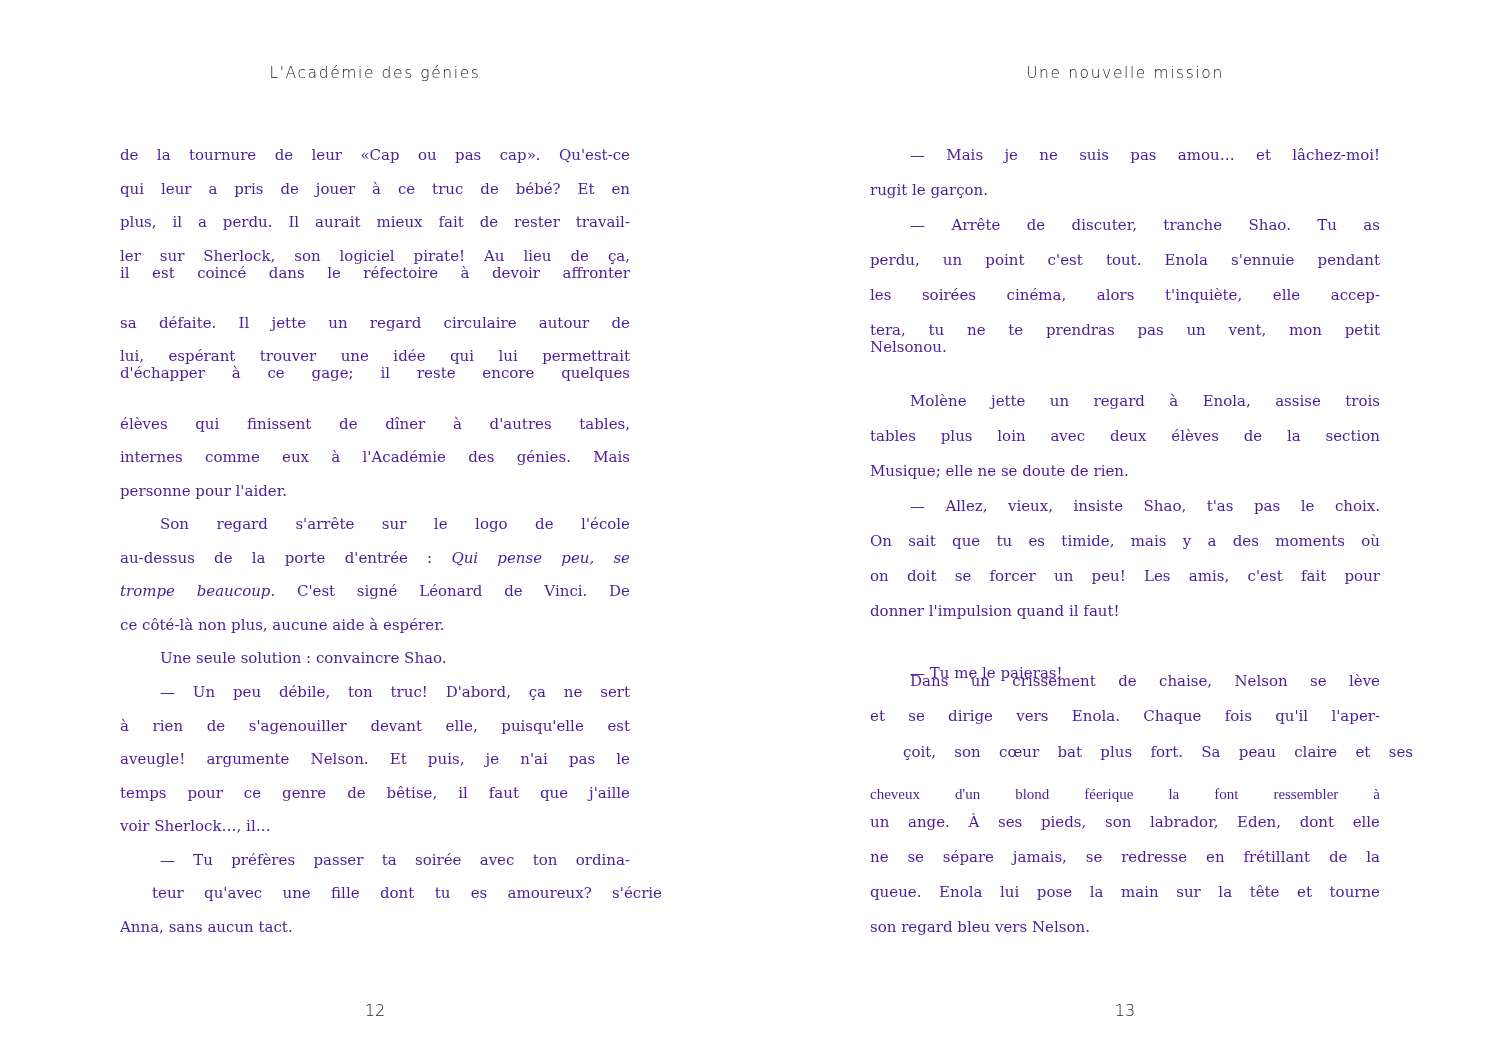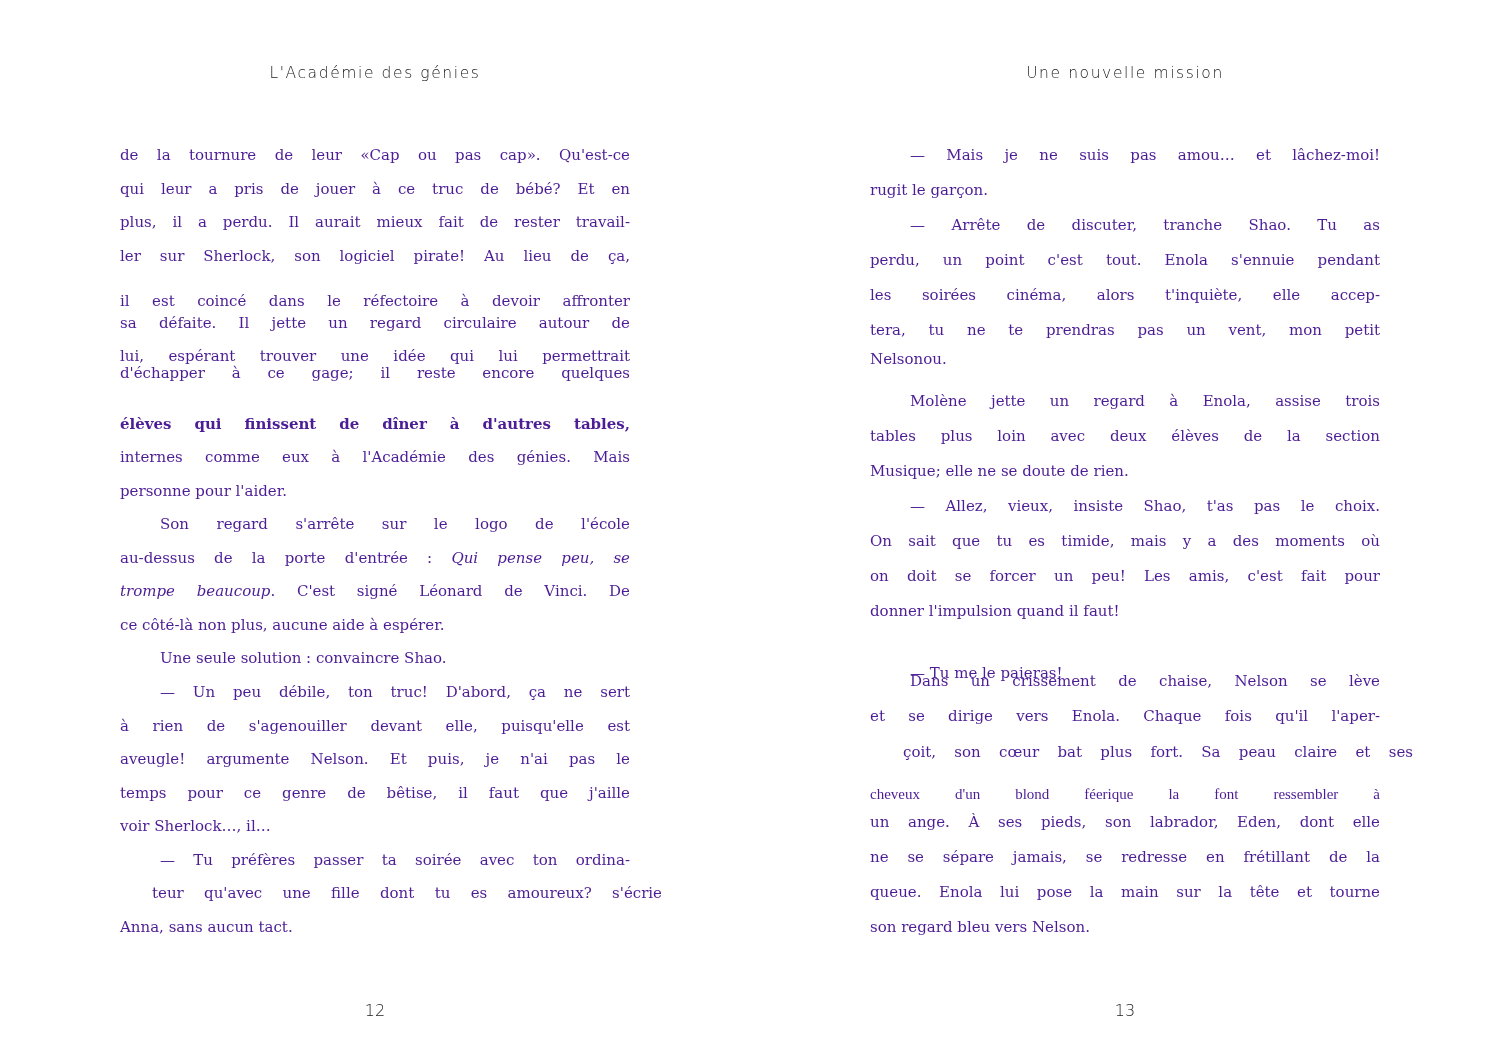--- a/index.html
+++ b/index.html
@@ -39,25 +39,25 @@
 
 <div class="page left">
   <div class="running-head">
     <span>L'Académie des génies</span>
   </div>
   <div class="text-block" id="left-body">
       <div class="line" style="top: 140px;"><span>de la tournure de leur «Cap ou pas cap». Qu'est-ce</span></div>
       <div class="line" style="top: 173.565px;"><span>qui leur a pris de jouer à ce truc de bébé? Et en</span></div>
       <div class="line" style="top: 207.13px;"><span>plus, il a perdu. Il aurait mieux fait de rester travail-</span></div>
       <div class="line" style="top: 240.696px;"><span>ler sur Sherlock, son logiciel pirate! Au lieu de ça,</span></div>
-      <div class="line" style="top: 286px;"><span>il est coincé dans le réfectoire à devoir affronter</span></div>
+      <div class="line" style="top: 258px;"><span>il est coincé dans le réfectoire à devoir affronter</span></div>
       <div class="line" style="top: 307.826px;"><span>sa défaite. Il jette un regard circulaire autour de</span></div>
       <div class="line" style="top: 341.391px;"><span>lui, espérant trouver une idée qui lui permettrait</span></div>
       <div class="line" style="top: 358px;"><span>d'échapper à ce gage; il reste encore quelques</span></div>
-      <div class="line" style="top: 408.522px; font-weight: bold;"><span>élèves qui finissent de dîner à d'autres tables,</span></div>
+      <div class="line" style="top: 408.522px;"><span>élèves qui finissent de dîner à d'autres tables,</span></div>
       <div class="line" style="top: 442.087px;"><span>internes comme eux à l'Académie des génies. Mais</span></div>
       <div class="line last" style="top: 475.652px;"><span>personne pour l'aider.</span></div>
       <div class="line indent" style="top: 509.217px;"><span>Son regard s'arrête sur le logo de l'école</span></div>
       <div class="line" style="top: 542.783px;"><span>au-dessus de la porte d'entrée : </span><em>Qui pense peu, se</em></div>
       <div class="line" style="top: 576.348px;"><em>trompe beaucoup</em><span>. C'est signé Léonard de Vinci. De</span></div>
       <div class="line last" style="top: 609.913px; text-align: center;"><span>ce côté-là non plus, aucune aide à espérer.</span></div>
       <div class="line indent last" style="top: 643.478px; text-align: right;"><span>Une seule solution : convaincre Shao.</span></div>
       <div class="line indent" style="top: 677.043px;"><span>— Un peu débile, ton truc! D'abord, ça ne sert</span></div>
       <div class="line" style="top: 710.609px;"><span>à rien de s'agenouiller devant elle, puisqu'elle est</span></div>
       <div class="line" style="top: 744.174px;"><span>aveugle! argumente Nelson. Et puis, je n'ai pas le</span></div>
@@ -74,21 +74,21 @@
   <div class="running-head">
     <span>Une nouvelle mission</span>
   </div>
   <div class="text-block" id="right-body">
       <div class="line indent" style="top: 140px;"><span>— Mais je ne suis pas amou… et lâchez-moi!</span></div>
       <div class="line last" style="top: 175.091px;"><span>rugit le garçon.</span></div>
       <div class="line indent" style="top: 210.182px;"><span>— Arrête de discuter, tranche Shao. Tu as</span></div>
       <div class="line" style="top: 245.273px;"><span>perdu, un point c'est tout. Enola s'ennuie pendant</span></div>
       <div class="line" style="top: 280.364px;"><span>les soirées cinéma, alors t'inquiète, elle accep-</span></div>
       <div class="line" style="top: 315.455px;"><span>tera, tu ne te prendras pas un vent, mon petit</span></div>
-      <div class="line last" style="top: 344px;"><span>Nelsonou.</span></div>
+      <div class="line last" style="top: 332px;"><span>Nelsonou.</span></div>
       <div class="line indent" style="top: 385.636px;"><span>Molène jette un regard à Enola, assise trois</span></div>
       <div class="line" style="top: 420.727px;"><span>tables plus loin avec deux élèves de la section</span></div>
       <div class="line last" style="top: 455.818px;"><span>Musique; elle ne se doute de rien.</span></div>
       <div class="line indent" style="top: 490.909px;"><span>— Allez, vieux, insiste Shao, t'as pas le choix.</span></div>
       <div class="line" style="top: 526px;"><span>On sait que tu es timide, mais y a des moments où</span></div>
       <div class="line" style="top: 561.091px;"><span>on doit se forcer un peu! Les amis, c'est fait pour</span></div>
       <div class="line last" style="top: 596.182px;"><span>donner l'impulsion quand il faut!</span></div>
       <div class="line indent last" style="top: 658px; text-align: right;"><span>— Tu me le paieras!</span></div>
       <div class="line indent" style="top: 666.364px;"><span>Dans un crissement de chaise, Nelson se lève</span></div>
       <div class="line" style="top: 701.455px;"><span>et se dirige vers Enola. Chaque fois qu'il l'aper-</span></div>

